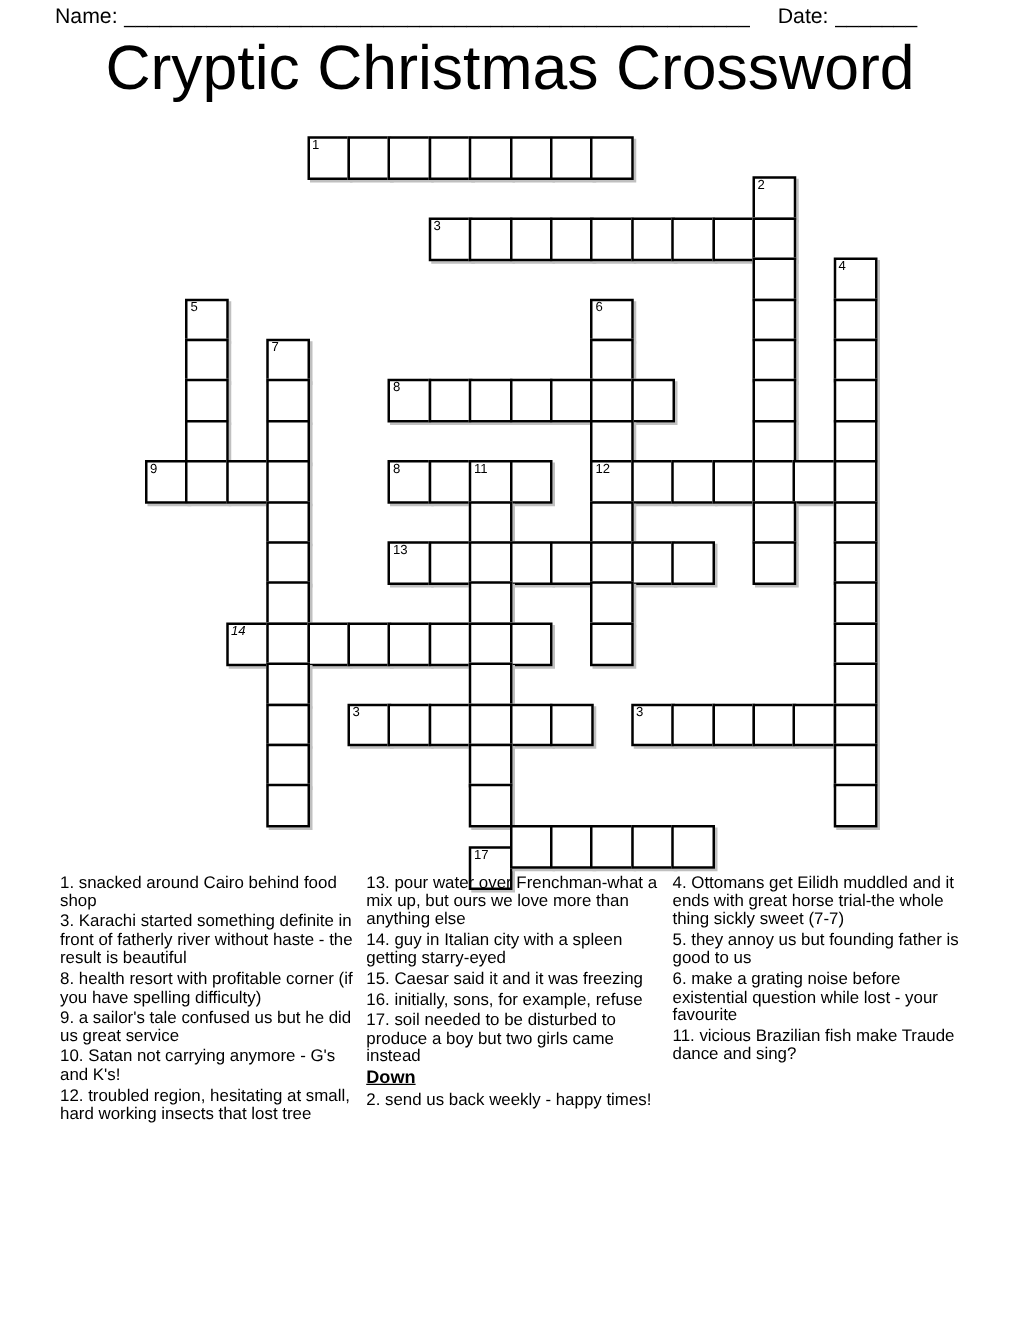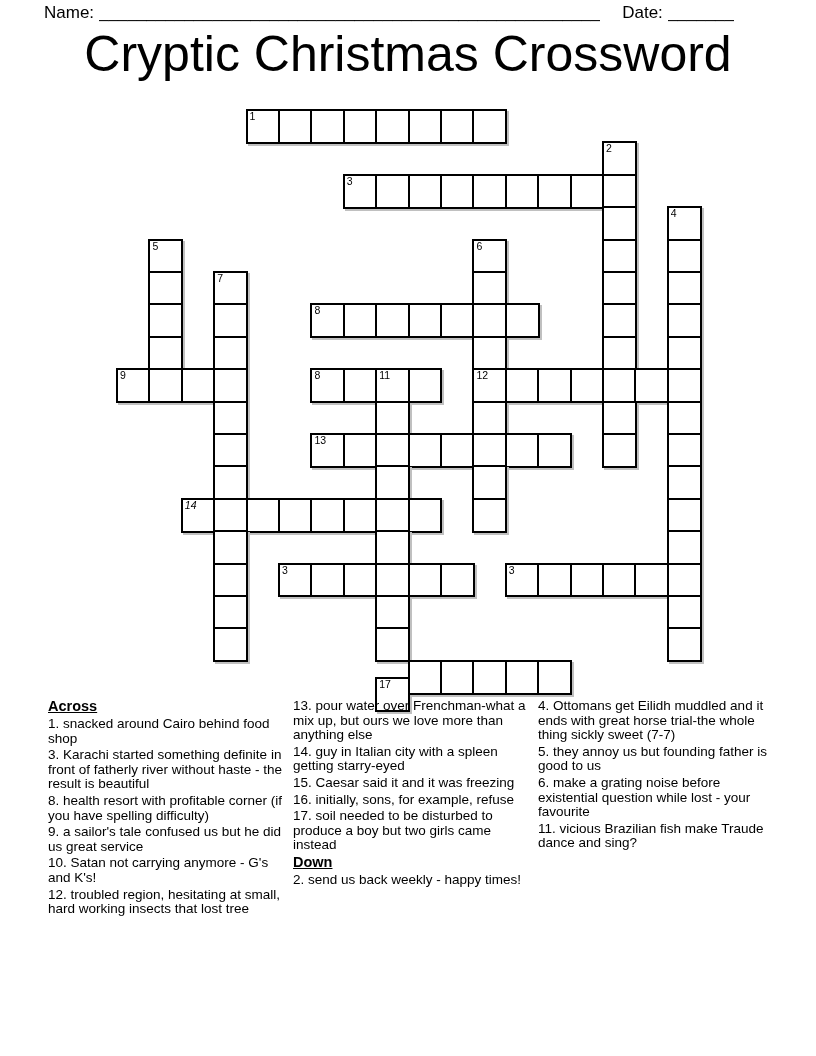--- a/index.html
+++ b/index.html
@@ -262,21 +262,20 @@
       </div>
       <div class="cell" style="left: 291.6px; top: 550.8px;"></div>
       <div class="cell" style="left: 324px; top: 550.8px;"></div>
       <div class="cell" style="left: 356.4px; top: 550.8px;"></div>
       <div class="cell" style="left: 388.8px; top: 550.8px;"></div>
       <div class="cell" style="left: 421.2px; top: 550.8px;"></div>
     </div>
 
   <div class="clues">
       <div class="clue-col">
-        <div class="clue-heading">Across</div>
         <div class="clue"><b>1.</b> snacked around Cairo behind food shop</div>
         <div class="clue"><b>3.</b> Karachi started something definite in front of fatherly river without haste - the result is beautiful</div>
         <div class="clue"><b>8.</b> health resort with profitable corner (if you have spelling difficulty)</div>
         <div class="clue"><b>9.</b> a sailor's tale confused us but he did us great service</div>
         <div class="clue"><b>10.</b> Satan not carrying anymore - G's and K's!</div>
         <div class="clue"><b>12.</b> troubled region, hesitating at small, hard working insects that lost tree</div>
       </div>
       <div class="clue-col">
         <div class="clue"><b>13.</b> pour water over Frenchman-what a mix up, but ours we love more than anything else</div>
         <div class="clue"><b>14.</b> guy in Italian city with a spleen getting starry-eyed</div>

